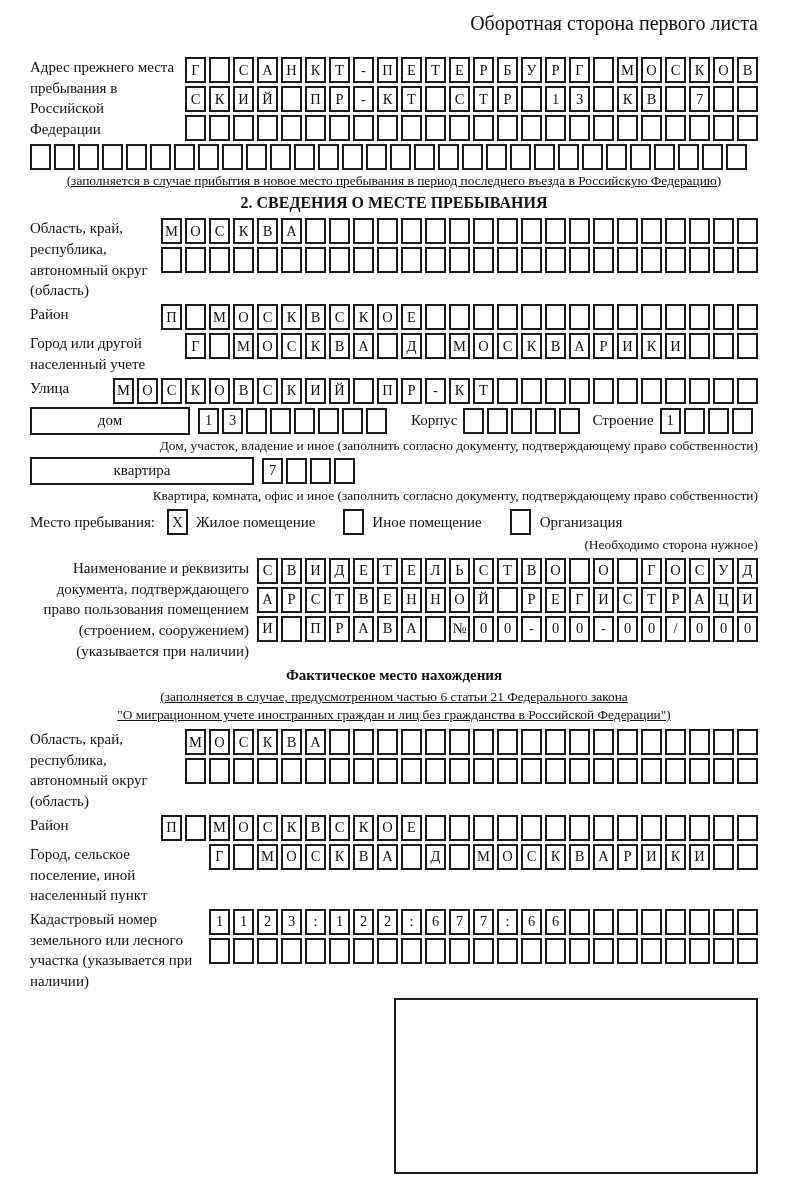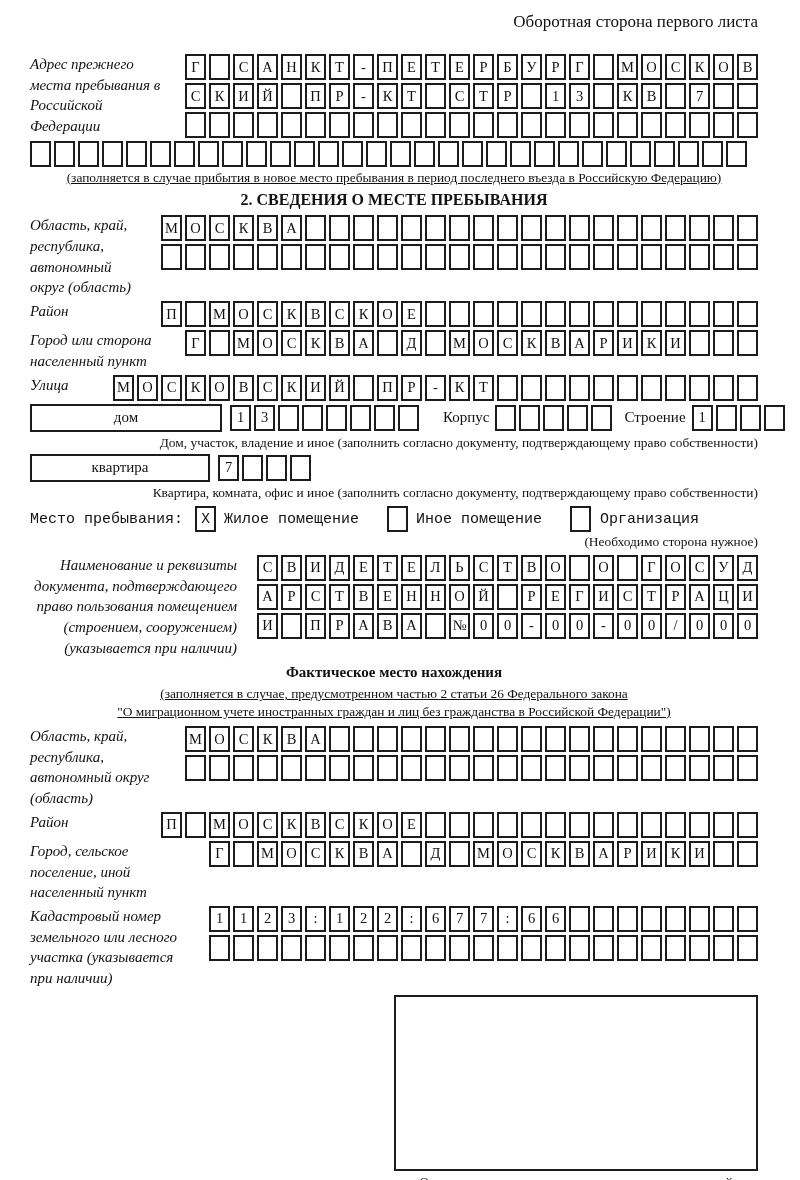--- a/index.html
+++ b/index.html
@@ -1,33 +1,33 @@
 <!DOCTYPE html>
 <html><head>
 <meta charset="utf-8">
 <style>
   html,body{margin:0;padding:0;background:#fff;}
   body{width:800px;height:1180px;font-family:"Liberation Serif","DejaVu Serif",serif;color:#111;font-size:15px;overflow:hidden;}
   .page{padding:12px 42px 0 30px;box-sizing:border-box;width:800px;}
-  .hdr-note{text-align:right;font-size:17px;margin-bottom:22px;}
+  .hdr-note{text-align:right;font-size:20px;margin-bottom:22px;}
   
   .cells{display:flex;gap:3px;}
   .cell{width:21px;height:26px;box-sizing:border-box;border:2px solid #1c1c1c;display:flex;align-items:center;justify-content:center;font-size:14.5px;background:#fff;flex:none;}
   .cellcol{display:flex;flex-direction:column;gap:3px;align-items:flex-end;}
   
   .fblock{display:flex;align-items:flex-start;margin-bottom:3px;}
-  .flabel{flex:1;padding-right:20px;line-height:1.38;font-size:15px;font-style:italic;}
+  .flabel{flex:1;padding-right:8px;line-height:1.38;font-size:15px;}
   .note{font-size:13.4px;line-height:1.3;text-align:right;}
   .note-center{text-align:center;text-decoration:underline;}
   .sec-title{text-align:center;font-weight:bold;font-size:16px;margin:5px 0 6px;}
   .sub-title{text-align:center;font-weight:bold;font-size:15px;margin:6px 0 4px;}
   .widebox{box-sizing:border-box;border:2px solid #1c1c1c;height:28px;display:flex;align-items:center;justify-content:center;font-size:15px;flex:none;}
   .house-row{display:flex;align-items:center;margin:3px 0 2px;}
   .apt-row{display:flex;align-items:center;margin:3px 0 2px;}
-  .stay-row{display:flex;align-items:center;margin:5px 0 1px;font-family:Liberation Mono, monospace;}
+  .stay-row{display:flex;align-items:center;margin:5px 0 1px;}
   .stamp-wrap{width:364px;margin-left:auto;margin-top:6px;}
   .stamp-box{width:364px;height:176px;border:2px solid #1c1c1c;box-sizing:border-box;}
   .stamp-note{margin-top:4px;text-align:center;font-size:13.6px;line-height:1.35;}
   .ml8{margin-left:8px;} .ml12{margin-left:12px;} .ml20{margin-left:9px;} .ml24{margin-left:24px;} .ml28{margin-left:28px;}
   .mr6{margin-right:6px;}
   .mb6{margin-bottom:6px;}
 </style>
 </head>
 <body>
 
@@ -239,21 +239,21 @@
         <span class="cell"></span>
         <span class="cell"></span>
         <span class="cell"></span>
         <span class="cell"></span>
         <span class="cell"></span>
         <span class="cell"></span>
       </div>
   </div>
 
   <div class="fblock">
-    <div class="flabel">Город или сторона населенный пункт</div>
+    <div class="flabel">Город или другой населенный учете</div>
     <div class="cells">
         <span class="cell">Г</span>
         <span class="cell"></span>
         <span class="cell">М</span>
         <span class="cell">О</span>
         <span class="cell">С</span>
         <span class="cell">К</span>
         <span class="cell">В</span>
         <span class="cell">А</span>
         <span class="cell"></span>
@@ -302,21 +302,21 @@
         <span class="cell"></span>
         <span class="cell"></span>
         <span class="cell"></span>
         <span class="cell"></span>
         <span class="cell"></span>
         <span class="cell"></span>
       </div>
   </div>
 
   <div class="house-row">
-    <div class="widebox" style="width:192px;">дом</div>
+    <div class="widebox" style="width:160px;">дом</div>
     <div class="cells ml8">
         <span class="cell">1</span>
         <span class="cell">3</span>
         <span class="cell"></span>
         <span class="cell"></span>
         <span class="cell"></span>
         <span class="cell"></span>
         <span class="cell"></span>
         <span class="cell"></span>
       </div>
@@ -332,21 +332,21 @@
     <div class="cells">
         <span class="cell">1</span>
         <span class="cell"></span>
         <span class="cell"></span>
         <span class="cell"></span>
       </div>
   </div>
   <div class="note">Дом, участок, владение и иное (заполнить согласно документу, подтверждающему право собственности)</div>
 
   <div class="apt-row">
-    <div class="widebox" style="width:180px;">квартира</div>
+    <div class="widebox" style="width:224px;">квартира</div>
     <div class="cells ml8">
         <span class="cell">7</span>
         <span class="cell"></span>
         <span class="cell"></span>
         <span class="cell"></span>
       </div>
   </div>
   <div class="note">Квартира, комната, офис и иное (заполнить согласно документу, подтверждающему право собственности)</div>
 
   <div class="stay-row">
@@ -435,21 +435,21 @@
           <span class="cell">0</span>
           <span class="cell">/</span>
           <span class="cell">0</span>
           <span class="cell">0</span>
           <span class="cell">0</span>
         </div>
     </div>
   </div>
 
   <div class="sub-title">Фактическое место нахождения</div>
-  <div class="note note-center">(заполняется в случае, предусмотренном частью 2 статьи 26 Федерального закона</div>
+  <div class="note note-center">(заполняется в случае, предусмотренном частью 6 статьи 21 Федерального закона</div>
   <div class="note note-center" style="margin-bottom:6px;">"О миграционном учете иностранных граждан и лиц без гражданства в Российской Федерации")</div>
 
   <div class="fblock">
     <div class="flabel">Область, край, республика, автономный округ (область)</div>
     <div class="cellcol">
       <div class="cells">
           <span class="cell">М</span>
           <span class="cell">О</span>
           <span class="cell">С</span>
           <span class="cell">К</span>

